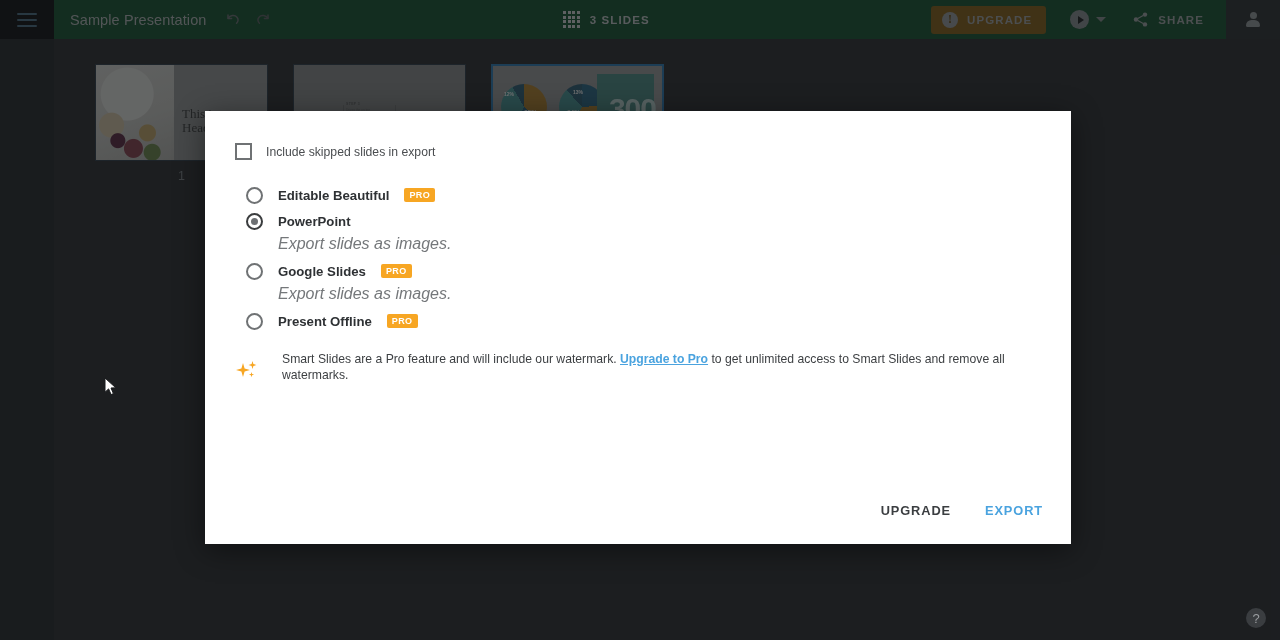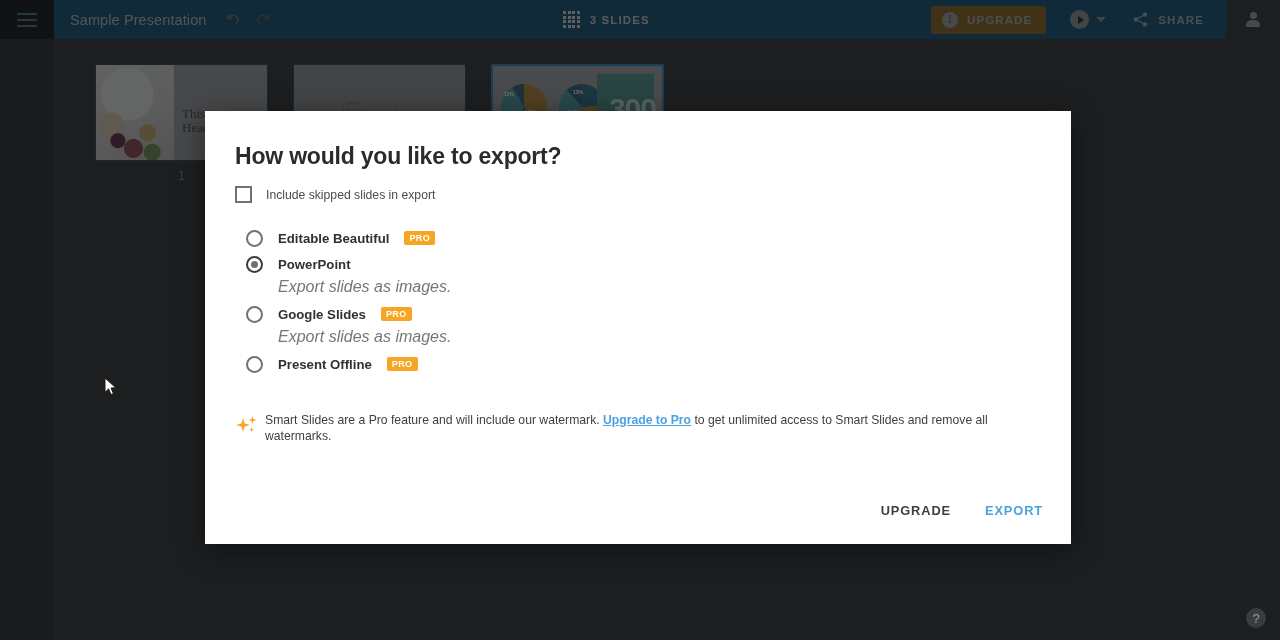--- a/index.html
+++ b/index.html
@@ -9,21 +9,21 @@
     background: #1b1d1f;
     font-family: "Liberation Sans", sans-serif;
   }
 
   #app { position: relative; width: 1280px; height: 640px; }
 
   
   .topbar {
     position: absolute; top: 0; left: 0;
     width: 1280px; height: 39px;
-    background: #0c4a6e;
+    background: #14532d;
     display: flex; align-items: center;
     z-index: 5;
   }
   .topbar-left-pad {
     width: 54px; height: 39px;
     background: #0c0d0e;
     display: flex; align-items: center; justify-content: center;
     flex: 0 0 54px;
   }
   .hamburger { width: 20px; height: 14px; display: flex; flex-direction: column; justify-content: space-between; cursor: pointer; }
@@ -171,21 +171,21 @@
   .radio.dark { border-color:#2f3133; border-width:2.4px; }
   .radio.checked { border-color:#3a3c3e; border-width:2.2px; }
   .radio.checked::after { content:""; position:absolute; left:3.2px; top:3.2px; width:7px; height:7px; border-radius:50%; background:#6d7073; }
   .opt-label { font-size: 13.2px; font-weight: bold; color: #2e3134; }
   .pro-badge {
     background:#f7a623; color:#fff; font-size:9px; font-weight:bold;
     letter-spacing:.4px; padding: 2.5px 5px 2px 5px; border-radius:2px; line-height:1;
   }
   .opt-desc { font-size: 16px; color: #74777a; margin: 1px 0 5px 32px; font-style: italic; }
 
-  .smart-row { display:flex; align-items:center; gap: 6px; margin-top: 31px; }
+  .smart-row { display:flex; align-items:flex-end; gap: 23px; margin-top: 13px; }
   .sparkle { position: relative; width: 24px; height: 24px; flex: 0 0 24px; }
   .smart-text { font-size: 12.2px; color: #3c3f42; line-height: 16px; padding-top: 4px; }
   .smart-link { color:#4aa3df; text-decoration: underline; font-weight: bold; cursor:pointer; }
 
   .modal-footer {
     position:absolute; right: 26px; bottom: 20px;
     display:flex; align-items:center; gap: 30px;
   }
   .btn-text {
     font-size: 12.8px; font-weight: bold; letter-spacing: .9px;
@@ -337,21 +337,20 @@
 
       <div class="avatar-box">
         <span class="avatar-person"></span>
       </div>
     </div>
   </div>
 
   <div class="overlay"></div>
 
   <div class="modal">
-    <div class="modal-title">How would you like to export?</div>
 
     <div class="checkbox-row">
       <span class="checkbox-box"></span>
       <span class="checkbox-label">Include skipped slides in export</span>
     </div>
 
     <div class="options">
 
       <div class="opt-row">
         <span class="radio"></span>

